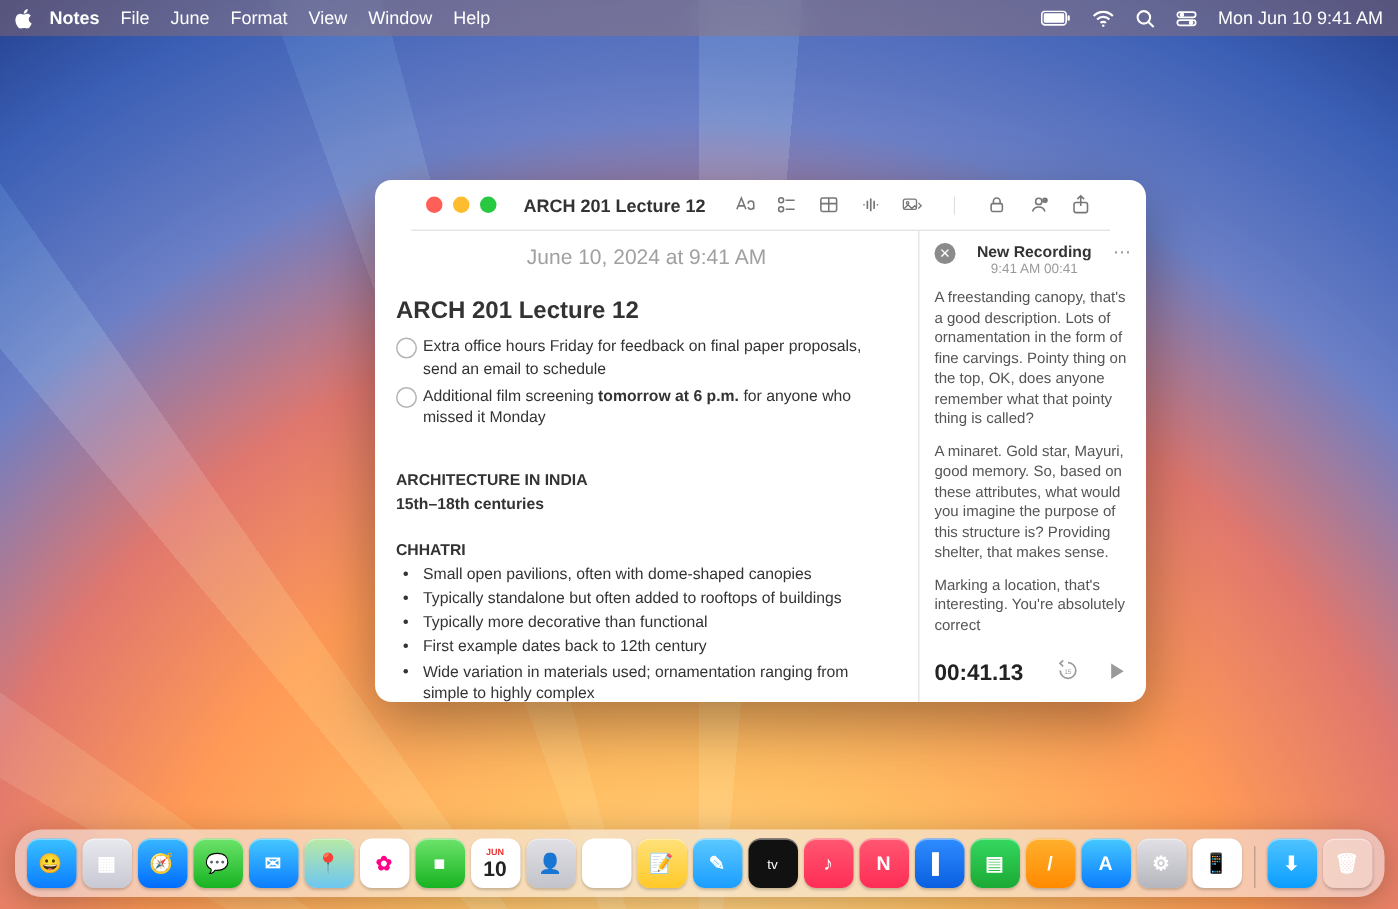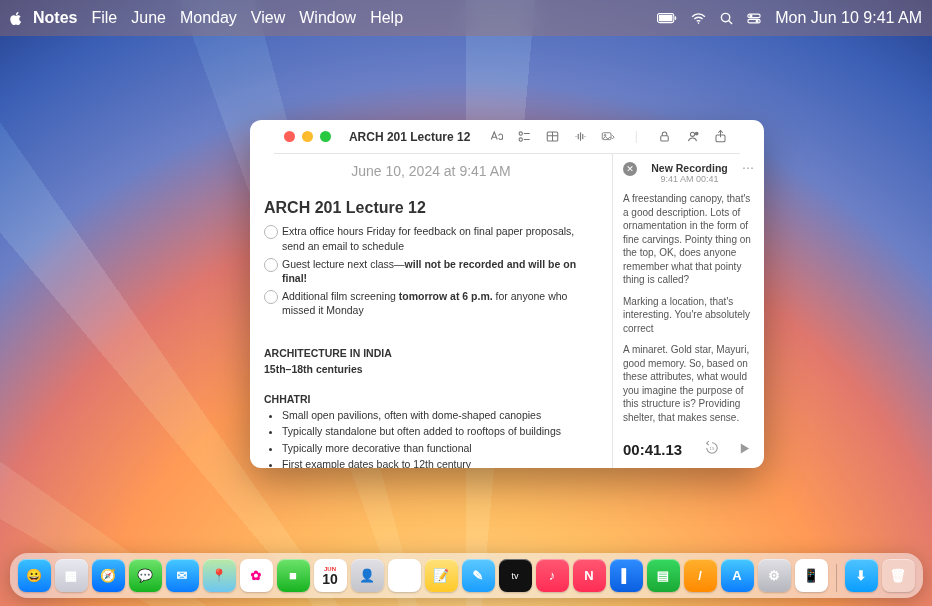--- a/index.html
+++ b/index.html
@@ -22,23 +22,23 @@
         transparent 85deg 100deg, rgba(255,255,255,.12) 100deg 105deg,
         transparent 105deg 120deg, rgba(255,255,255,.15) 120deg 125deg,
         transparent 125deg 140deg, rgba(255,255,255,.12) 140deg 145deg,
         transparent 145deg 160deg, rgba(255,255,255,.15) 160deg 165deg,
         transparent 165deg 360deg);
     mix-blend-mode: overlay;
   }
 
   
   .menubar {
-    position: absolute; top:0; left:0; right:0; height:36px;
+    position: absolute; top:0; left:0; right:0; height:24px;
     display:flex; align-items:center; padding:0 10px;
-    font-size:16px; font-weight:400; color:#fff;
+    font-size:12px; font-weight:400; color:#fff;
     background: rgba(180,120,90,.35); backdrop-filter: blur(10px);
   }
   .menubar .apple{ margin-right:10px; display:flex; align-items:center; }
   .menubar .item{ margin-right:14px; cursor:default; }
   .menubar .app{font-weight:600;}
   .menubar .spacer{flex:1}
   .menubar .rt{margin-left:14px; display:flex; align-items:center; gap:4px; font-weight:500;}
   .menubar svg{display:block}
 
   
@@ -119,21 +119,21 @@
 
 <div class="menubar">
   <span class="apple">
     <svg width="13" height="13" viewBox="0 0 16 16" fill="#fff">
         <path d="M11.3 8.5c0-2 1.6-2.9 1.7-3-1-1.4-2.4-1.6-2.9-1.6-1.2-.1-2.4.7-3 .7-.6 0-1.6-.7-2.6-.7C3 4 1.7 4.8 1 6.1c-1.4 2.5-.4 6.1 1 8.1.7 1 1.5 2.1 2.6 2 1 0 1.4-.7 2.7-.7 1.3 0 1.6.7 2.7.6 1.1 0 1.8-1 2.5-2 .8-1.1 1.1-2.2 1.1-2.3-.1 0-2.3-.9-2.3-3.3zM9.6 2.6C10.1 2 10.5 1 10.4.1c-.8 0-1.8.6-2.3 1.2C7.6 1.9 7.1 2.9 7.2 3.8c.9.1 1.9-.5 2.4-1.2z"></path>
       </svg>
   </span>
   <span class="item app">Notes</span>
   <span class="item">File</span>
   <span class="item">June</span>
-  <span class="item">Monday</span>
+  <span class="item">Format</span>
   <span class="item">View</span>
   <span class="item">Window</span>
   <span class="item">Help</span>
   <span class="spacer"></span>
   <span class="rt">
       <svg width="20" height="11" viewBox="0 0 22 12" fill="none">
         <rect x=".5" y=".5" width="18" height="10" rx="2.5" stroke="#fff" stroke-width="1.2"></rect>
         <rect x="2" y="2" width="15" height="7" rx="1" fill="#fff"></rect>
         <rect x="19.5" y="3.5" width="1.6" height="4" rx=".8" fill="#fff"></rect>
       </svg>
@@ -229,21 +229,20 @@
   </div>
 
   <div class="content">
 
     <div class="note">
       <div class="timestamp">June 10, 2024 at 9:41 AM</div>
       <h1>ARCH 201 Lecture 12</h1>
 
       <ul class="check">
         <li><span>Extra office hours Friday for feedback on final paper proposals, send an email to schedule</span><strong></strong><span></span></li>
-        <li><span>Guest lecture next class—</span><strong>will not be recorded and will be on final!</strong><span></span></li>
         <li><span>Additional film screening </span><strong>tomorrow at 6 p.m.</strong><span> for anyone who missed it Monday</span></li>
       </ul>
 
       <p class="subhead">ARCHITECTURE IN INDIA</p>
       <p class="subhead">15th–18th centuries</p>
       <br>
       <p class="subhead">CHHATRI</p>
       <ul class="bul">
         <li>Small open pavilions, often with dome-shaped canopies</li>
         <li>Typically standalone but often added to rooftops of buildings</li>
@@ -259,22 +258,22 @@
       <div class="sp-head">
         <span class="sp-close">✕</span>
         <div class="sp-title">
           <div class="t1">New Recording</div>
           <div class="t2">9:41 AM 00:41</div>
         </div>
         <span class="sp-more">⋯</span>
       </div>
       <div class="sp-body">
         <p>A freestanding canopy, that's a good description. Lots of ornamentation in the form of fine carvings. Pointy thing on the top, OK, does anyone remember what that pointy thing is called?</p>
+        <p>A minaret. Gold star, Mayuri, good memory. So, based on these attributes, what would you imagine the purpose of this structure is? Providing shelter, that makes sense.</p>
         <p>Marking a location, that's interesting. You're absolutely correct</p>
-        <p>A minaret. Gold star, Mayuri, good memory. So, based on these attributes, what would you imagine the purpose of this structure is? Providing shelter, that makes sense.</p>
       </div>
       <div class="player">
         <div class="clock">00:41.13</div>
         <div class="controls">
           <span><svg viewBox="0 0 20 20" fill="none" stroke="currentColor" stroke-width="1.4">
                 <path d="M10 3.5A6.5 6.5 0 1 1 3.5 10"></path>
                 <path d="M6 1.5 3.3 4 6 6.5"></path>
                 <text x="6.8" y="12.5" font-size="5.5" fill="currentColor" stroke="none">15</text>
               </svg></span>
           <span><svg class="play" viewBox="0 0 14 14" fill="currentColor">

